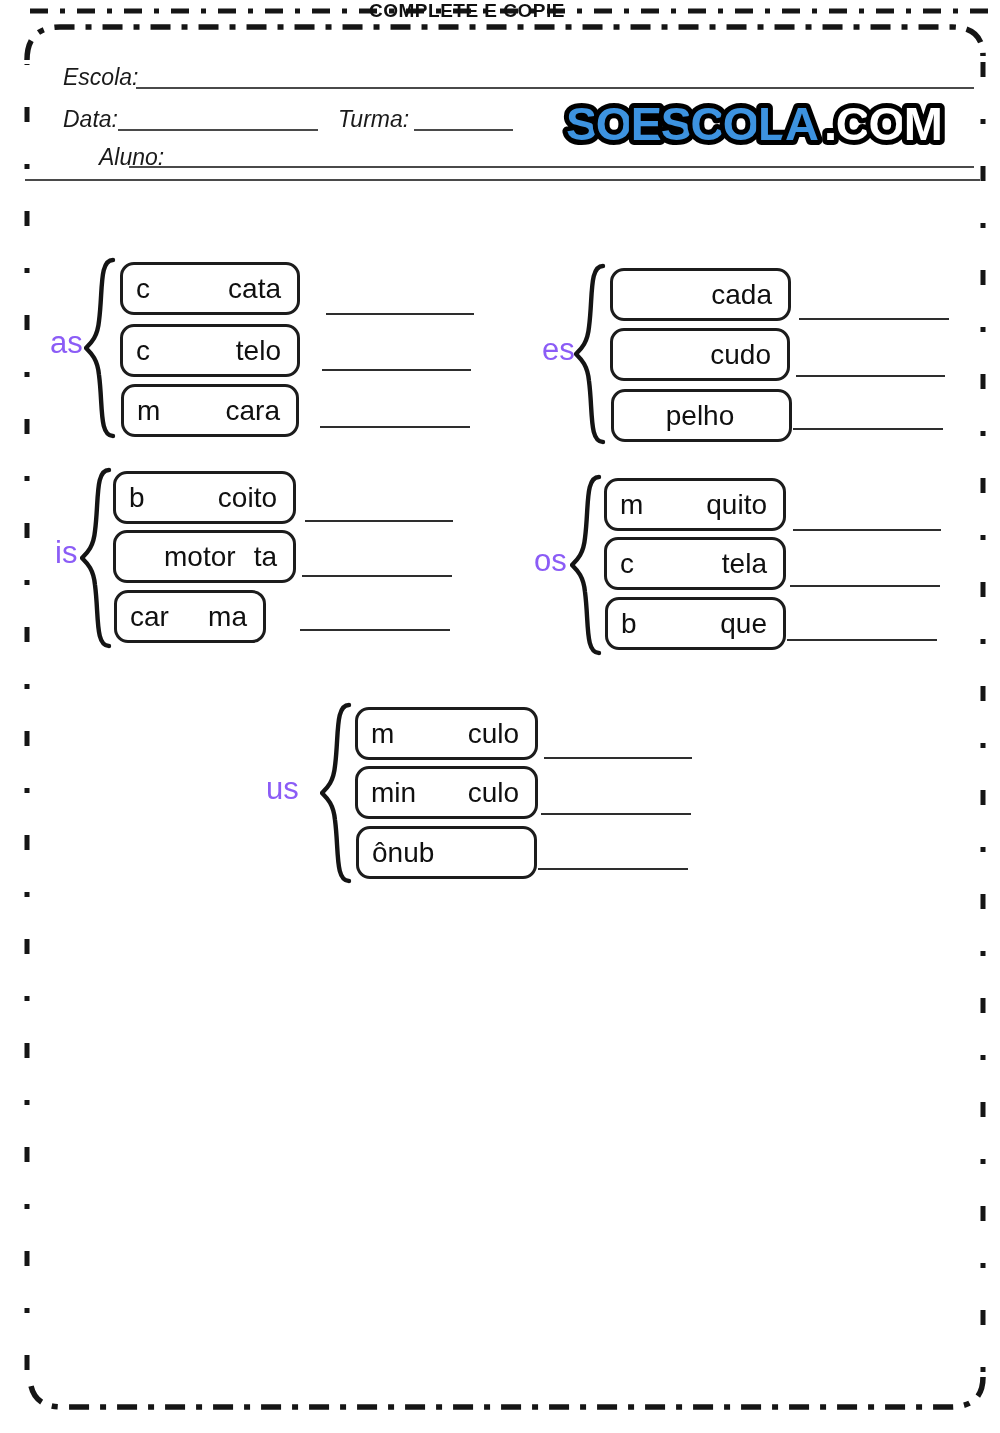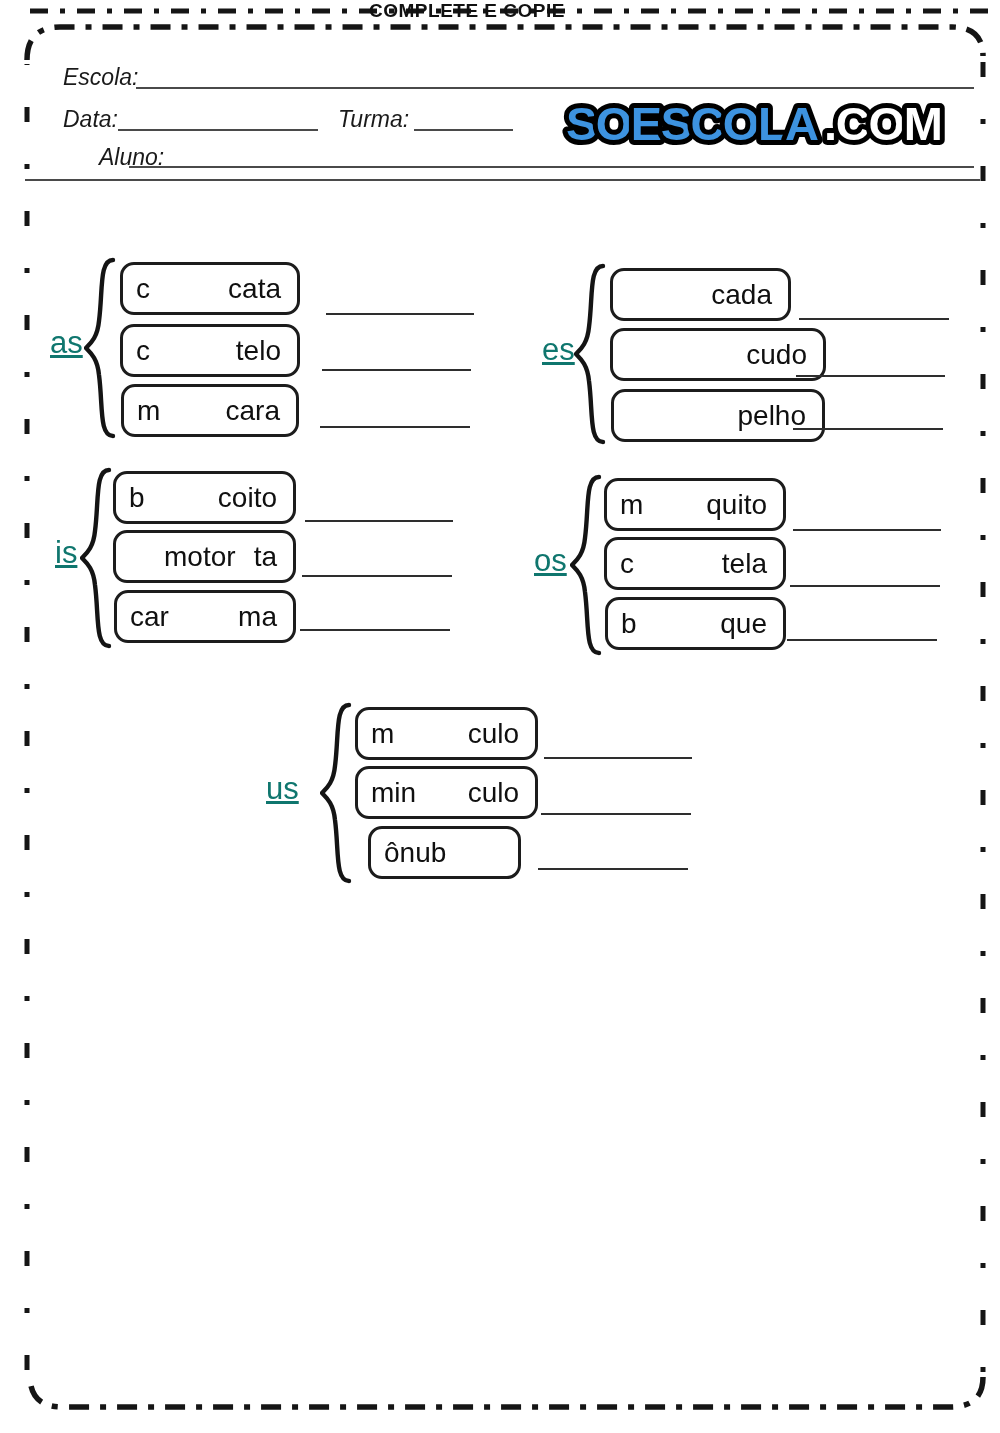--- a/index.html
+++ b/index.html
@@ -18,21 +18,21 @@
   .uline { height: 0; border-top: 2px solid #4a4a4a; }
   .divider { height: 0; border-top: 2px solid #4a4a4a; }
   .title {
     left: 0; top: 210; width: 934px;
     text-align: center;
     font-size: 19px;
     font-weight: bold;
     letter-spacing: 0.5px;
     color: #111;
   }
-  .group-label { font-size: 31px; color: #0f766e; text-decoration: underline; }
+  .group-label { font-size: 31px; color: #8b5cf6; }
   .wbox {
     box-sizing: border-box;
     height: 53px;
     border: 3px solid #1c1c1c;
     border-radius: 14px;
     background: #fff;
     display: flex;
     align-items: center;
     justify-content: space-between;
     padding: 0 16px 0 13px;
@@ -100,45 +100,45 @@
   <div class="abs ans-line" style="left:320px; top:426px; width:150px;"></div>
 
   <div class="abs group-label" style="left:542px; top:332px;">es</div>
   <svg class="abs brace-svg" style="left:574px; top:263px;" viewBox="0 0 32 182">
     <path d="M29 3 C15 3 19 34 15 64 C13.5 80 7 86 2 91 C7 96 13.5 102 15 118 C19 148 15 179 29 179" fill="none" stroke="#141414" stroke-width="4.4" stroke-linecap="round"></path>
   </svg>
   <div class="abs wbox" style="left:610px; top:268px; width:181px;">
     <span></span>
     <span>cada</span>
   </div>
-  <div class="abs wbox" style="left:610px; top:328px; width:216px;">
+  <div class="abs wbox" style="left:610px; top:328px; width:180px;">
     <span></span>
     <span>cudo</span>
   </div>
-  <div class="abs wbox" style="left:611px; top:389px; width:214px;">
+  <div class="abs wbox" style="left:611px; top:389px; width:181px;justify-content:center;">
     <span></span>
     <span>pelho</span>
   </div>
   <div class="abs ans-line" style="left:799px; top:318px; width:150px;"></div>
   <div class="abs ans-line" style="left:796px; top:375px; width:149px;"></div>
   <div class="abs ans-line" style="left:793px; top:428px; width:150px;"></div>
 
   <div class="abs group-label" style="left:55px; top:535px;">is</div>
   <svg class="abs brace-svg" style="left:80px; top:467px;" viewBox="0 0 32 182">
     <path d="M29 3 C15 3 19 34 15 64 C13.5 80 7 86 2 91 C7 96 13.5 102 15 118 C19 148 15 179 29 179" fill="none" stroke="#141414" stroke-width="4.4" stroke-linecap="round"></path>
   </svg>
   <div class="abs wbox" style="left:113px; top:471px; width:183px;">
     <span>b</span>
     <span>coito</span>
   </div>
   <div class="abs wbox" style="left:113px; top:530px; width:183px;padding-left:48px;">
     <span>motor</span>
     <span>ta</span>
   </div>
-  <div class="abs wbox" style="left:114px; top:590px; width:182px;">
+  <div class="abs wbox" style="left:114px; top:590px; width:152px;">
     <span>car</span>
     <span>ma</span>
   </div>
   <div class="abs ans-line" style="left:305px; top:520px; width:148px;"></div>
   <div class="abs ans-line" style="left:302px; top:575px; width:150px;"></div>
   <div class="abs ans-line" style="left:300px; top:629px; width:150px;"></div>
 
   <div class="abs group-label" style="left:534px; top:543px;">os</div>
   <svg class="abs brace-svg" style="left:570px; top:474px;" viewBox="0 0 32 182">
     <path d="M29 3 C15 3 19 34 15 64 C13.5 80 7 86 2 91 C7 96 13.5 102 15 118 C19 148 15 179 29 179" fill="none" stroke="#141414" stroke-width="4.4" stroke-linecap="round"></path>
@@ -164,21 +164,21 @@
     <path d="M29 3 C15 3 19 34 15 64 C13.5 80 7 86 2 91 C7 96 13.5 102 15 118 C19 148 15 179 29 179" fill="none" stroke="#141414" stroke-width="4.4" stroke-linecap="round"></path>
   </svg>
   <div class="abs wbox" style="left:355px; top:707px; width:183px;">
     <span>m</span>
     <span>culo</span>
   </div>
   <div class="abs wbox" style="left:355px; top:766px; width:183px;">
     <span>min</span>
     <span>culo</span>
   </div>
-  <div class="abs wbox" style="left:368px; top:826px; width:153px;">
+  <div class="abs wbox" style="left:356px; top:826px; width:181px;">
     <span>ônub</span>
     <span></span>
   </div>
   <div class="abs ans-line" style="left:544px; top:757px; width:148px;"></div>
   <div class="abs ans-line" style="left:541px; top:813px; width:150px;"></div>
   <div class="abs ans-line" style="left:538px; top:868px; width:150px;"></div>
 
 </div>
 
 </body></html>

